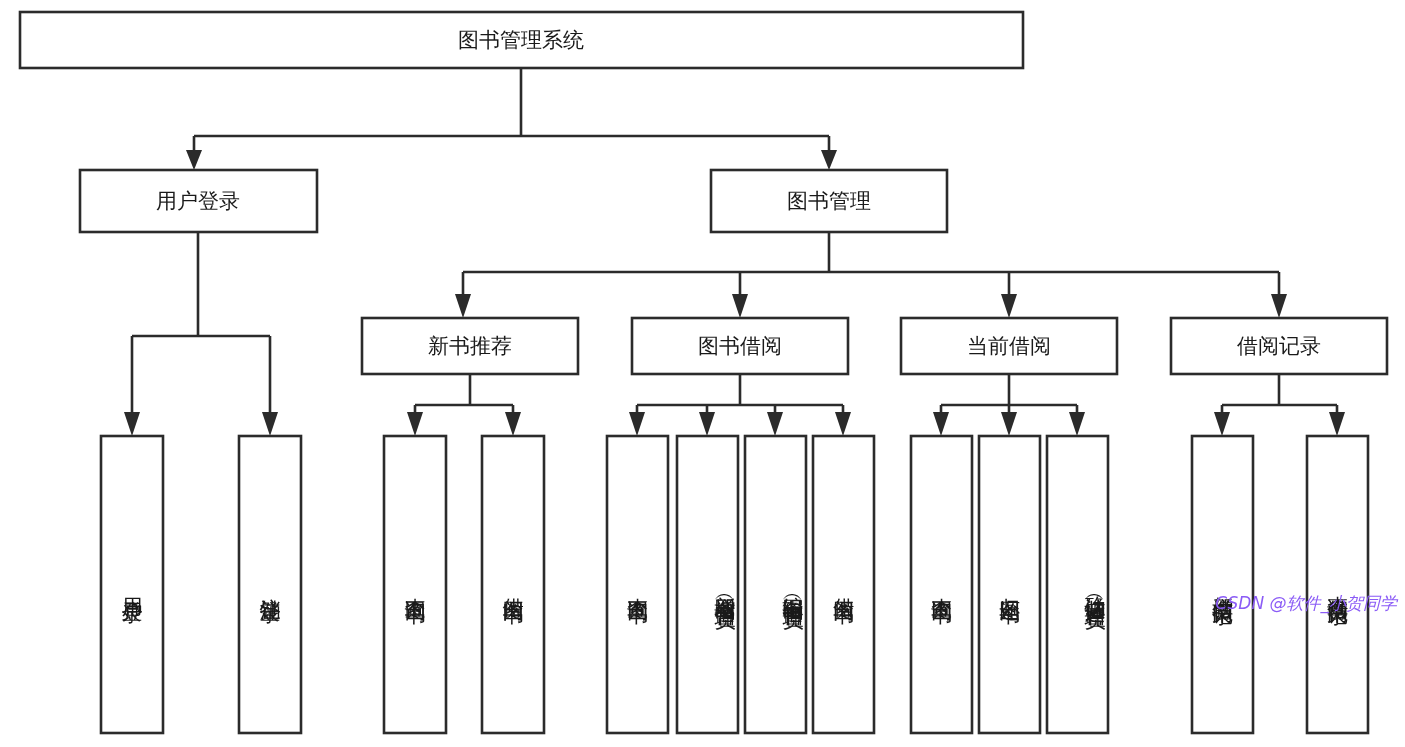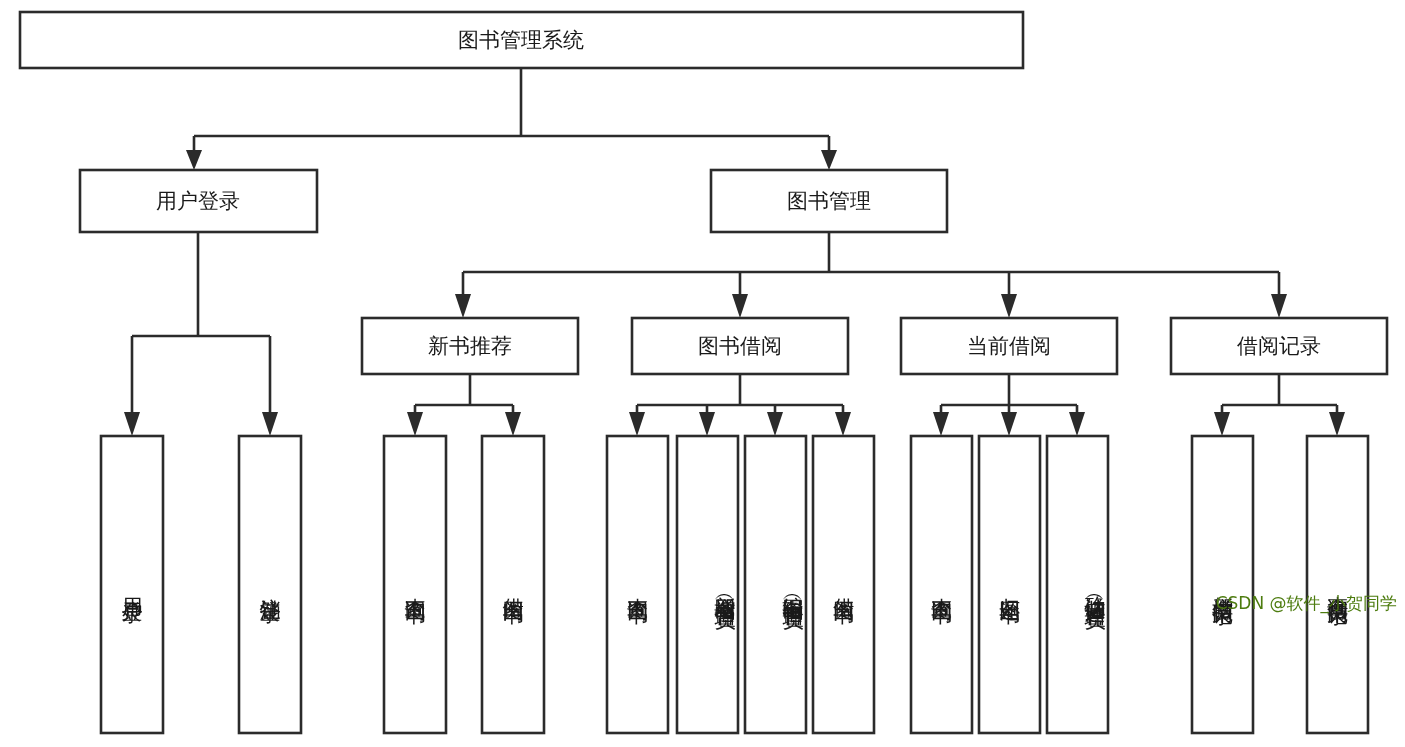--- a/index.html
+++ b/index.html
@@ -61,22 +61,23 @@
     justify-content: center;
     white-space: nowrap;
     user-select: none;
   }
   #watermark {
     position: absolute;
     right: 8px;
     bottom: 4px;
     font-family: "DejaVu Sans", "Liberation Sans", sans-serif;
     font-size: 17px;
-    color: #4d7c0f;
+    color: #8b5cf6;
     white-space: nowrap;
+    font-style: italic;
   }
 </style>
 </head>
 <body>
 
 <div id="diagram-root">
 
   <svg id="tree-svg" viewBox="0 0 1405 747">
 
     <rect class="node-box" x="20" y="12" width="1003" height="56"></rect>

